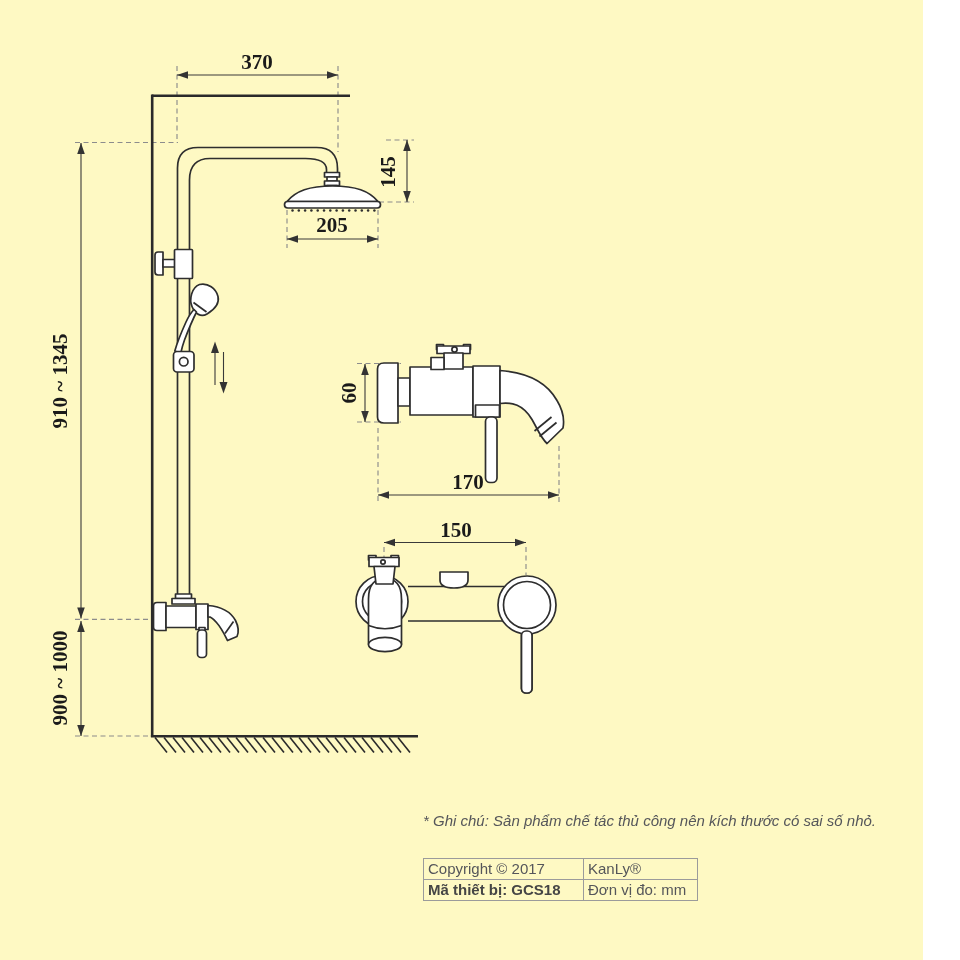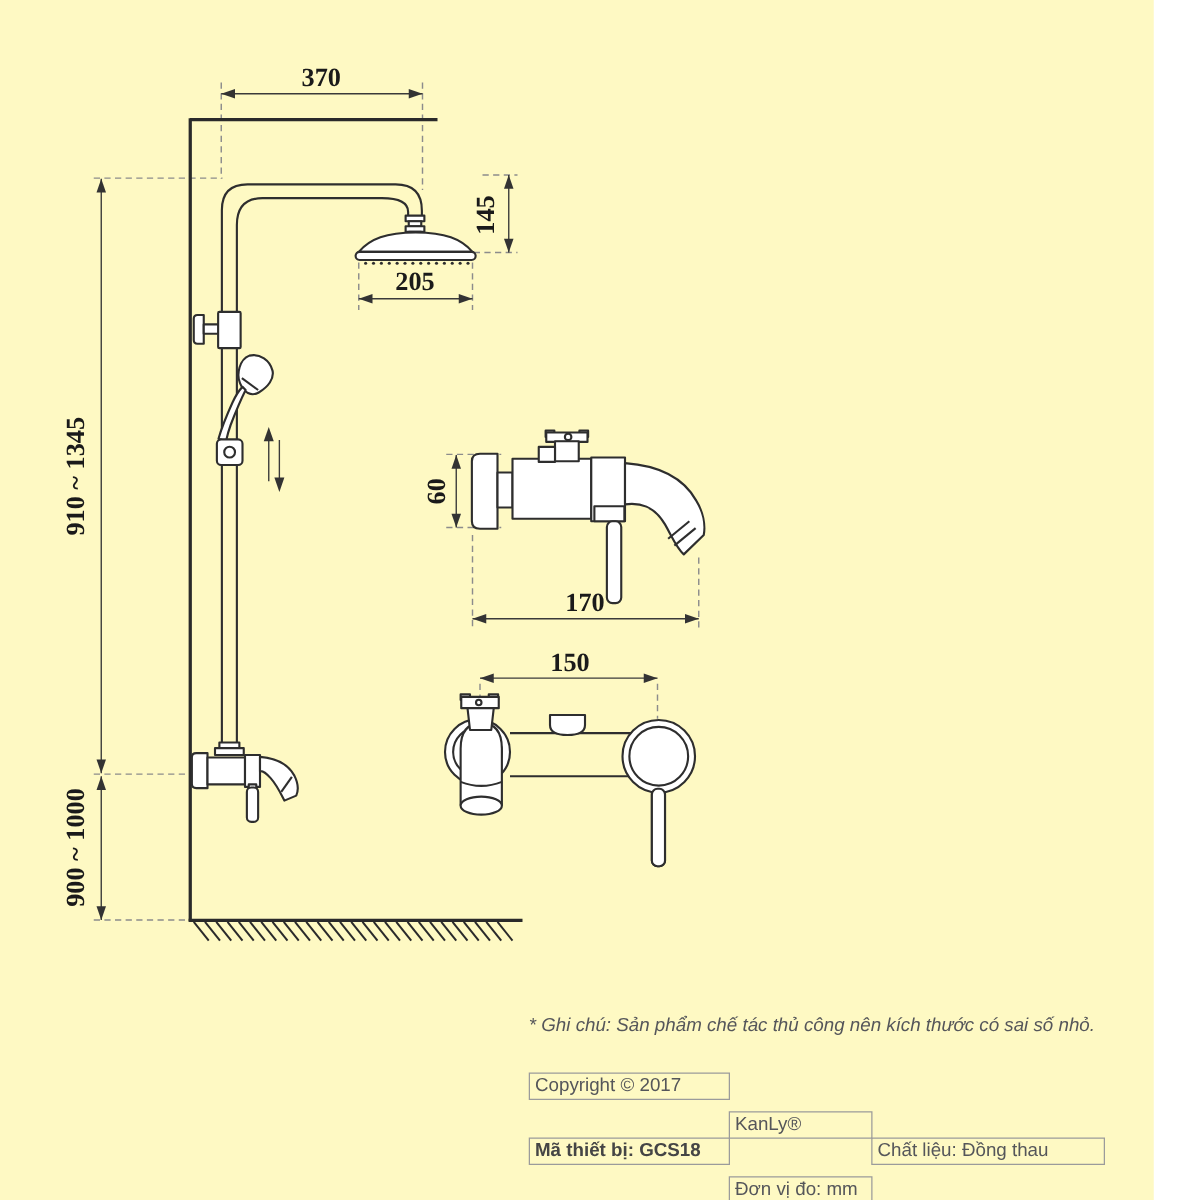--- a/index.html
+++ b/index.html
@@ -19,21 +19,21 @@
   
   .note{position:absolute;left:423px;top:812px;font-style:italic;font-size:15px;
         line-height:17.5px;color:#55565a;}
   .spec-table{position:absolute;left:423px;top:858px;font-size:15px;color:#55565a;}
   .trow{display:flex;}
   .trow2{margin-top:-1px;justify-content:center;}
   .cell{box-sizing:border-box;border:1px solid #9b9b9b;height:22px;line-height:20px;
         padding:0 4px;white-space:nowrap;overflow:hidden;}
   .cell + .cell{margin-left:-1px;}
   .c1{width:161px;}
-  .c2{width:115px;margin-top:31px;}
+  .c2{width:115px;}
   .c3{width:187px;}
   .bold{font-weight:bold;color:#454545;}
 </style>
 </head>
 <body>
 
 <div class="canvas">
 
 <svg width="960" height="800" viewBox="0 0 960 800">
 
@@ -251,17 +251,16 @@
 </div>
 
 <div class="spec-table">
   <div class="trow">
     <div class="cell c1">Copyright © 2017</div>
     <div class="cell c2">KanLy®</div>
   </div>
   <div class="trow trow2">
     <div class="cell c1 bold">Mã thiết bị: GCS18</div>
     <div class="cell c2">Đơn vị đo: mm</div>
-    <div class="cell c3">Chất liệu: Đồng thau</div>
   </div>
 </div>
 
 </div>
 
 </body></html>

